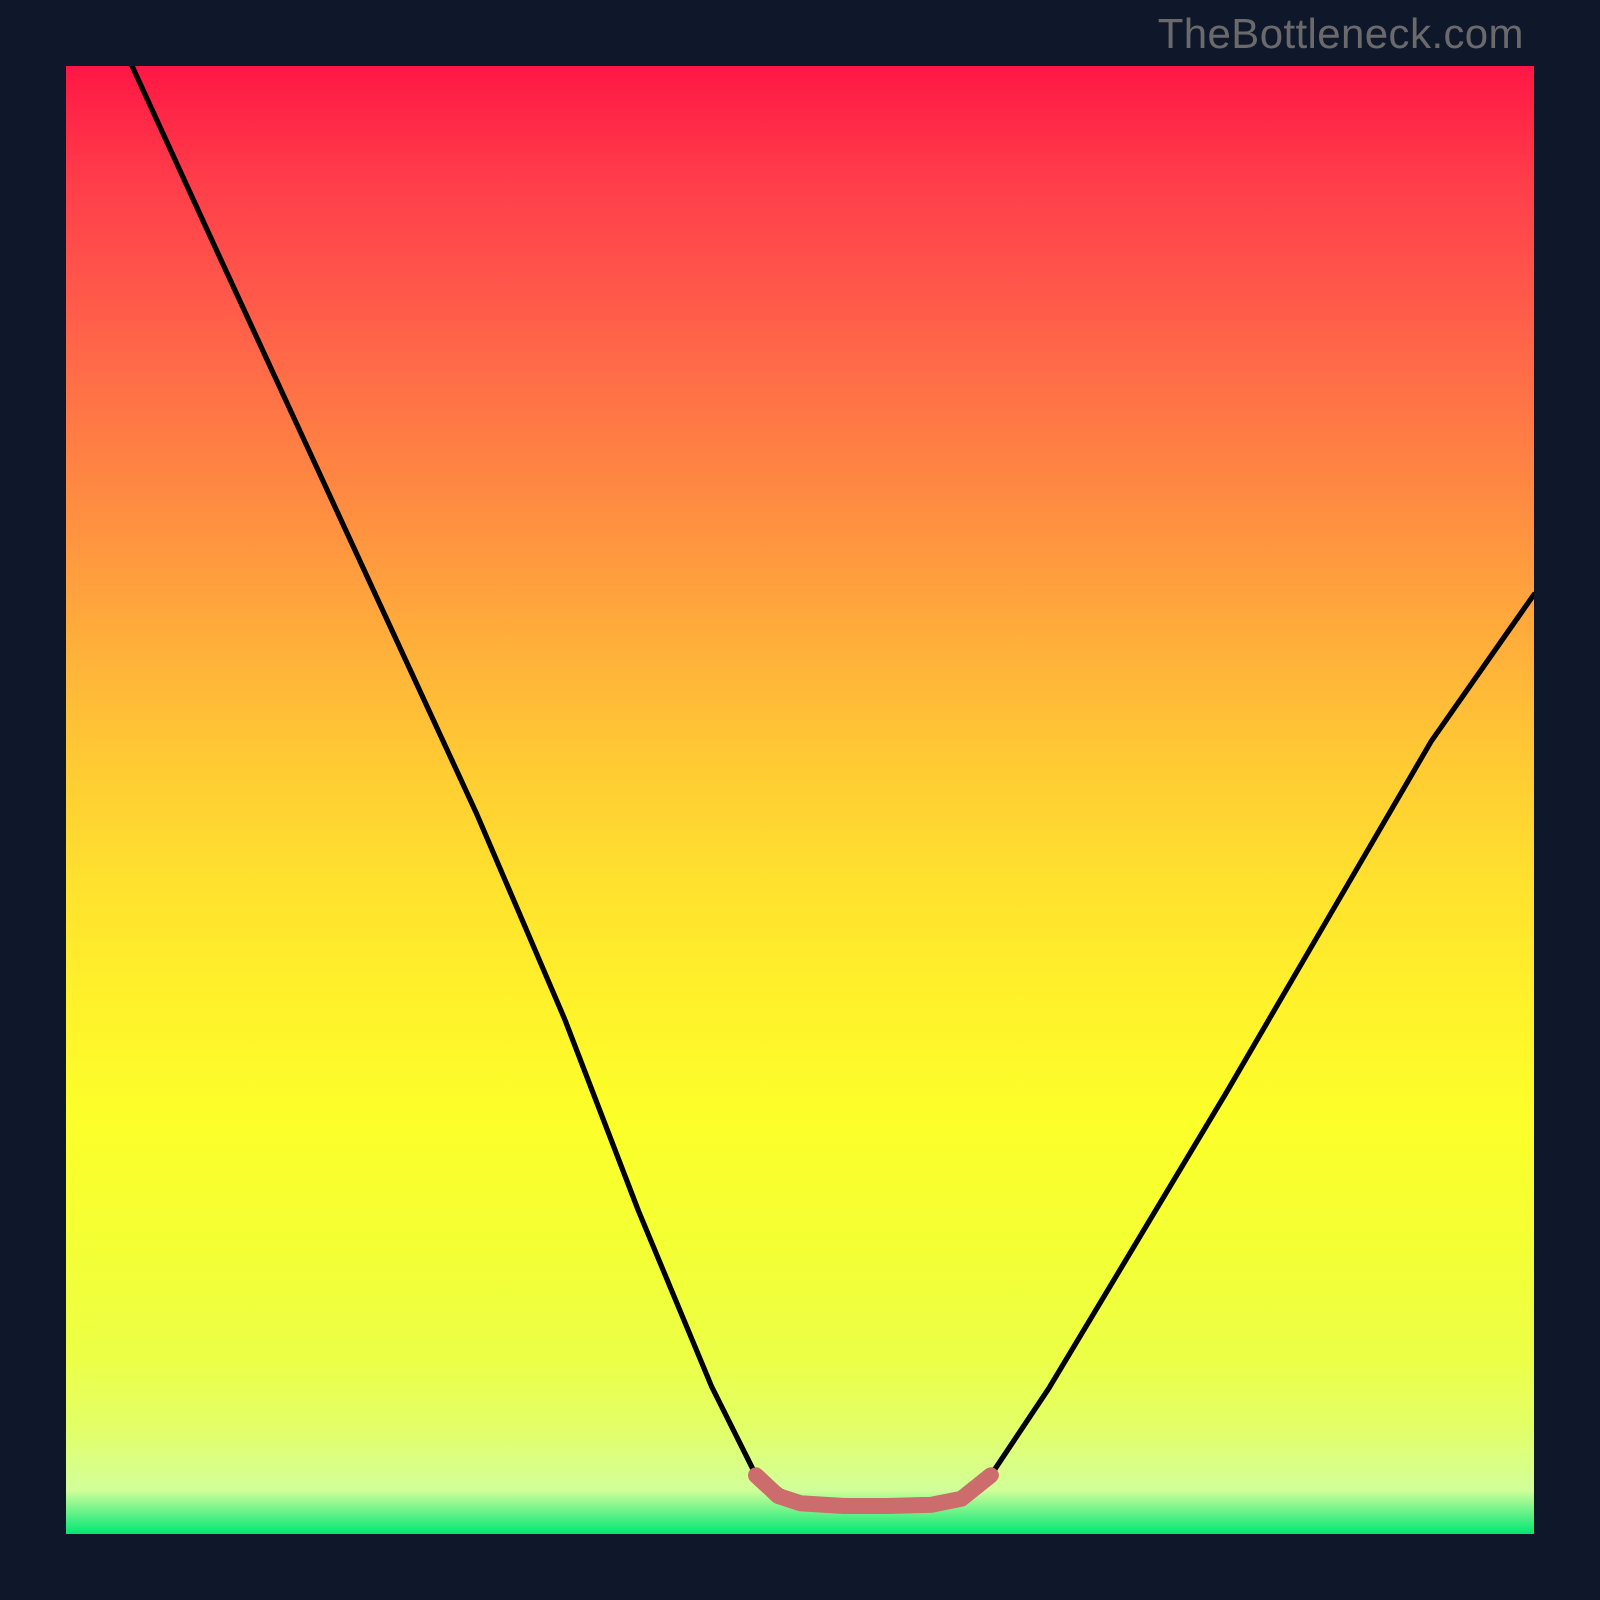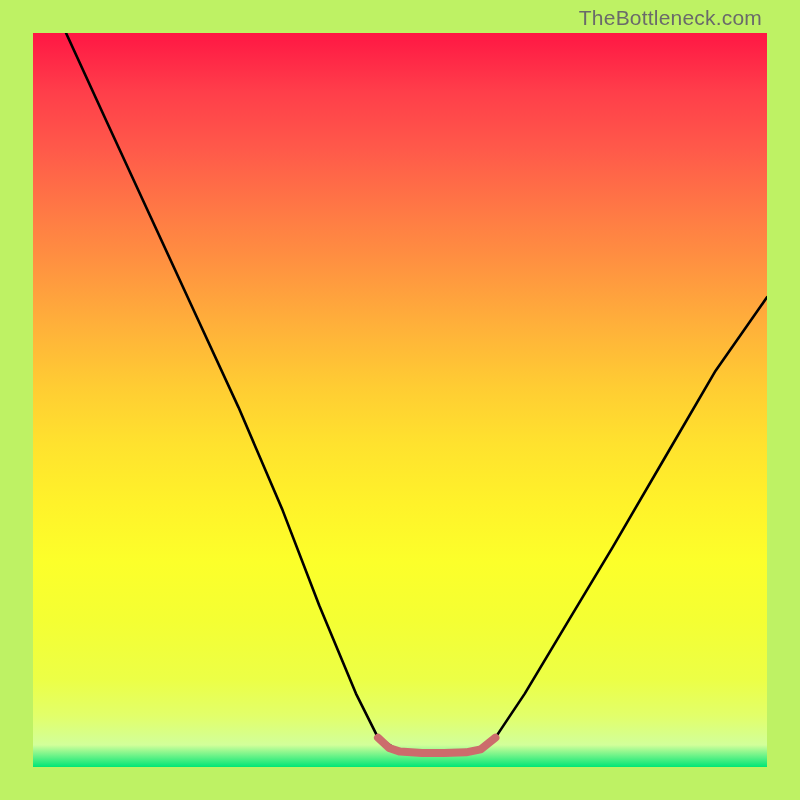--- a/index.html
+++ b/index.html
@@ -8,21 +8,21 @@
     width: 800px;
     height: 800px;
     overflow: hidden;
     background: #000;
     font-family: Arial, Helvetica, sans-serif;
   }
   .frame {
     position: relative;
     width: 800px;
     height: 800px;
-    background: #bef264;
+    background: #0f172a;
   }
   .plot-area {
     position: absolute;
     left: 33px;
     top: 33px;
     width: 734px;
     height: 734px;
     background: linear-gradient(to bottom,
       #ff1744 0%,
       #ff3e4a 8%,

